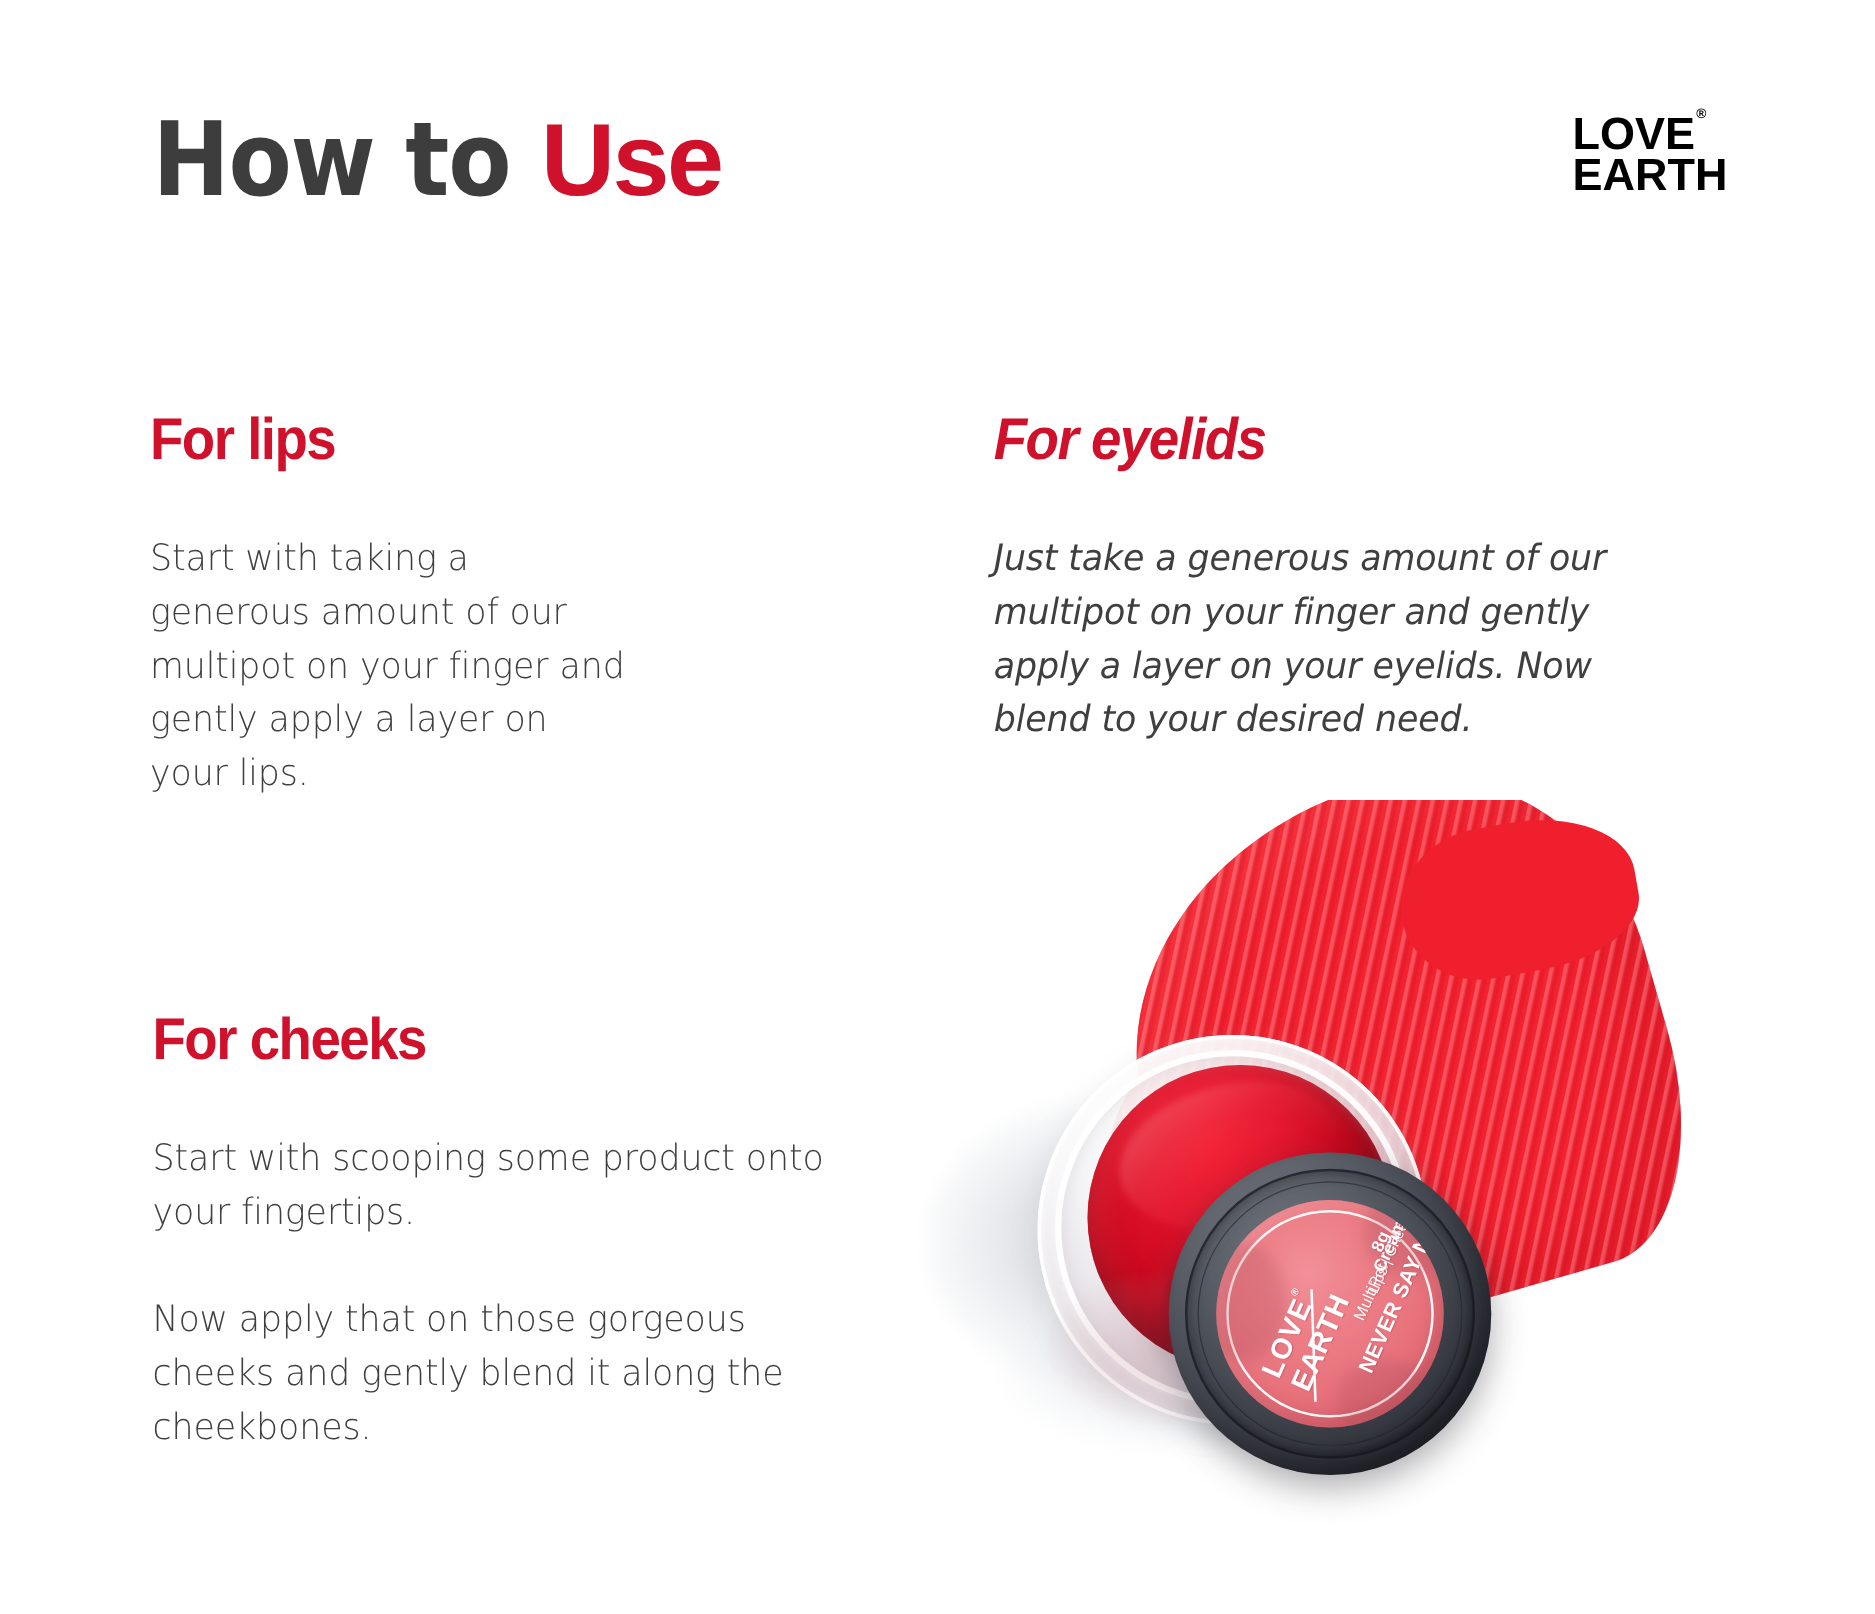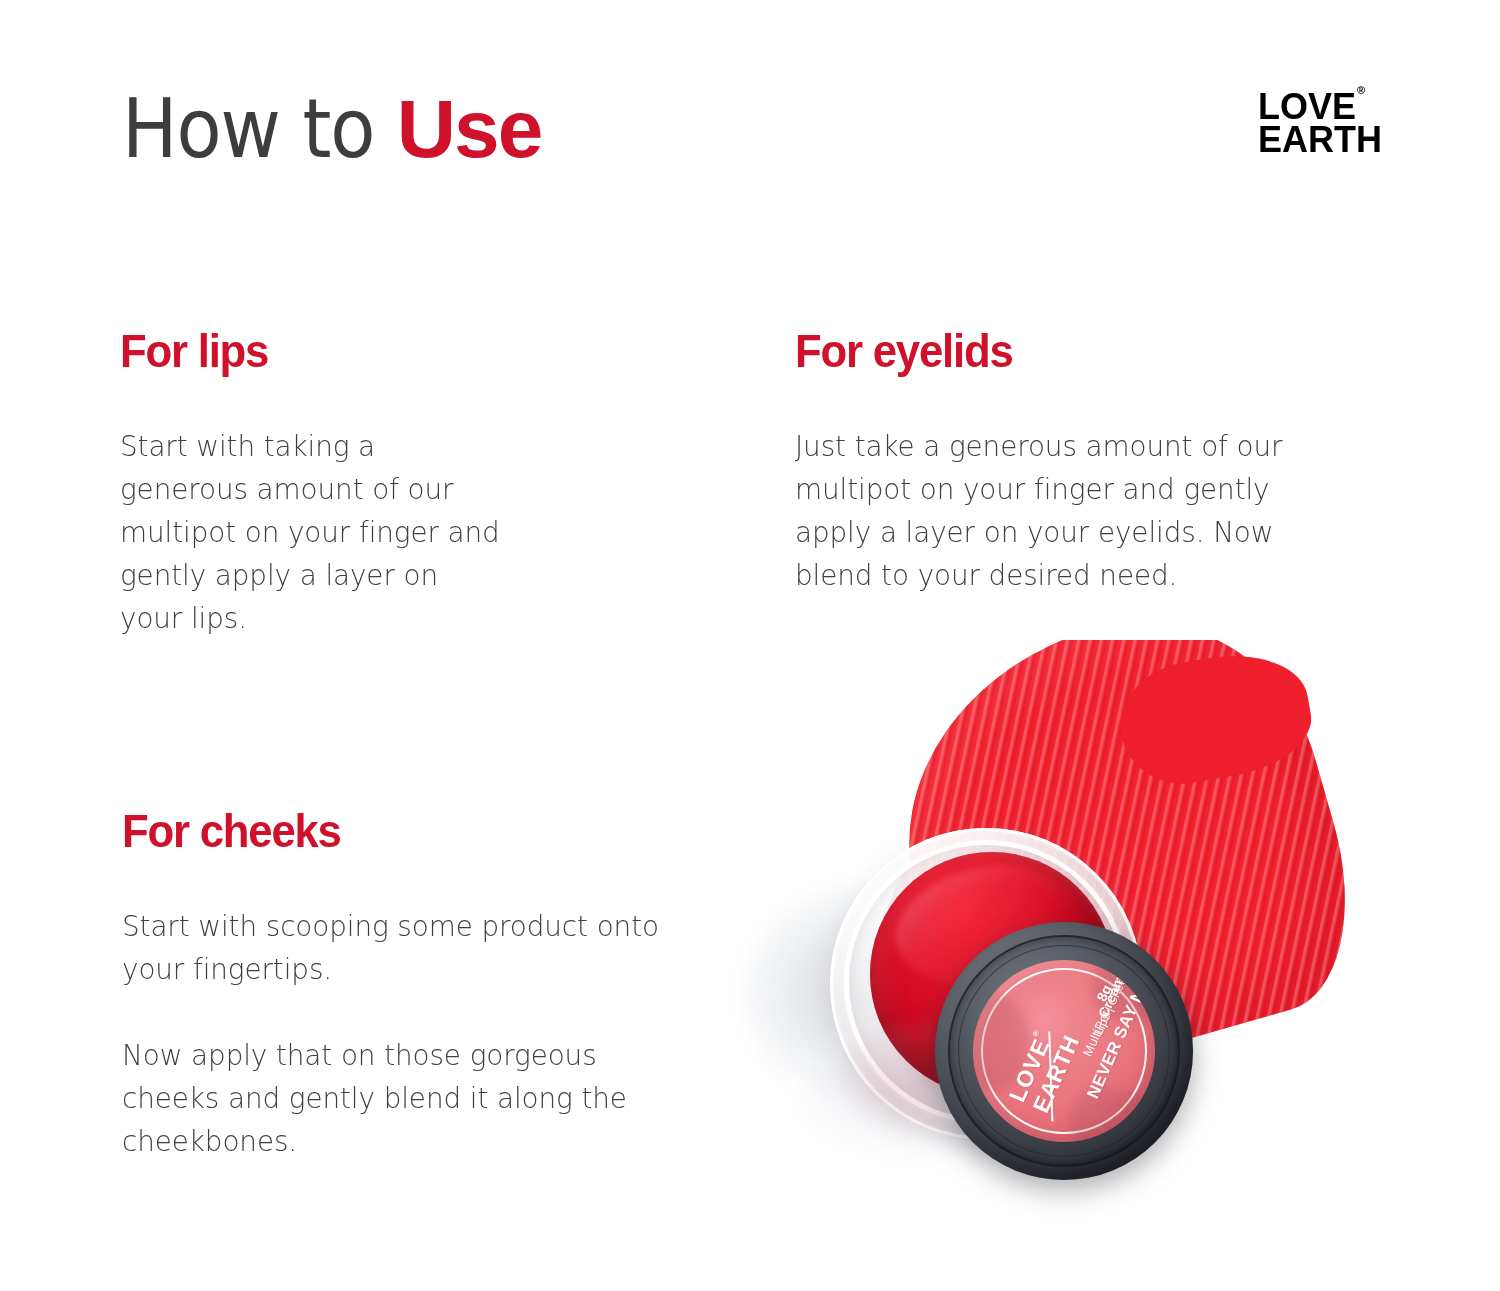--- a/index.html
+++ b/index.html
@@ -13,21 +13,21 @@
     -webkit-font-smoothing:antialiased;
   }
 
   
   #page-title {
     position:absolute; left:122px; top:88px;
     font-size:82px; line-height:1.0;
     letter-spacing:-1px; white-space:nowrap;
   }
   #page-title .t-light {
-    font-weight:400; color:#3d3d3d;
+    font-weight:700; color:#3d3d3d;
     font-family:"DejaVu Sans", sans-serif;
     font-stretch:condensed;
   }
   #page-title .t-bold {
     font-weight:bold; color:#d0112b;
     font-family:"Liberation Sans", sans-serif;
     letter-spacing:-2px;
   }
 
   
@@ -58,21 +58,21 @@
     font-family:"DejaVu Sans", sans-serif;
     font-size:29px; line-height:43px;
     letter-spacing:-0.1px;
     transform:scaleX(0.96); transform-origin:left top;
   }
   .sec-body p + p { margin-top:43px; }
 
   #section-lips    { left:120px; top:326px; width:400px; }
   #section-lips    .sec-body { margin-top:50px; width:400px; }
 
-  #section-eyelids { left:795px; top:326px; width:560px; }
+  #section-eyelids { left:795px; top:326px; width:560px;font-style:italic; }
   #section-eyelids .sec-body { margin-top:50px; width:580px; }
 
   #section-cheeks  { left:122px; top:806px; width:560px; }
   #section-cheeks  .sec-body { margin-top:50px; width:570px; }
 
   
   #product-photo {
     position:absolute; left:720px; top:640px;
     width:700px; height:580px;
   }

